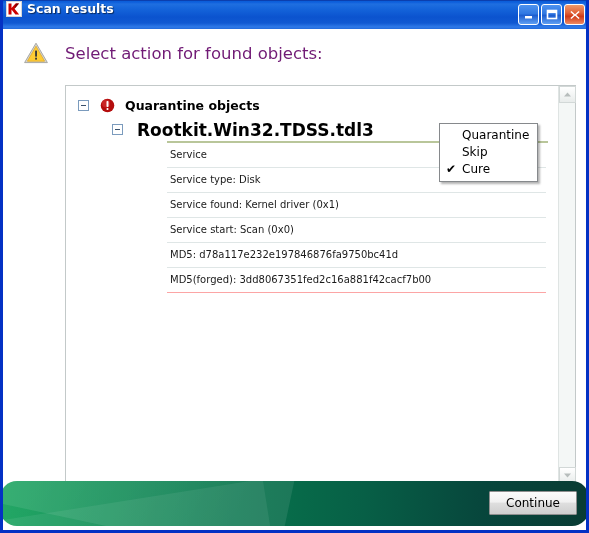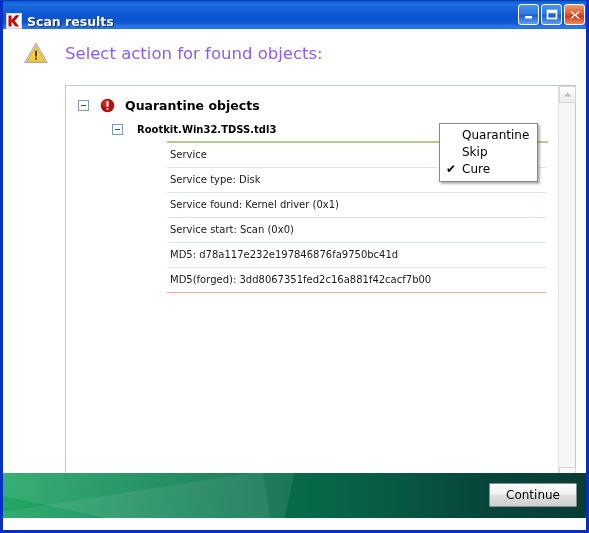--- a/index.html
+++ b/index.html
@@ -28,21 +28,21 @@
   .titlebar {
     position: relative;
     height: 29px;
     margin: 0 -3px;
     background: linear-gradient(to bottom,
         #0b5fd8 0px, #0c5ddb 1px, #1f6fe0 3px,
         #1464da 8px, #0b53cf 16px, #1059d2 22px,
         #2f7ae8 26px, #1b62d4 29px);
     border-top: 1px solid #0b3fae;
     display: flex;
-    align-items: flex-end;
+    align-items: flex-start;
     box-sizing: border-box;
   }
   .title-icon {
     width: 16px;
     height: 16px;
     margin-left: 6px;
     margin-right: 5px;
     position: relative;
     flex: 0 0 auto;
     background: #ffffff;
@@ -91,21 +91,21 @@
     height: 48px;
     display: flex;
     align-items: center;
     padding-left: 20px;
     background: #ffffff;
   }
   .warn-icon { width: 26px; height: 24px; flex: 0 0 auto; }
   .header-text {
     margin-left: 16px;
     font-size: 16.5px;
-    color: #8b5cf6;
+    color: #701a75;
     font-family: "DejaVu Sans", sans-serif;
   }
 
   
   .panel-wrap {
     position: absolute;
     left: 62px;
     top: 85px;
     width: 511px;
     height: 400px;
@@ -178,21 +178,21 @@
   .row-item {
     display: flex;
     align-items: center;
     padding-left: 46px;
     height: 21px;
     margin-top: 4px;
     position: relative;
   }
   .item-label {
     margin-left: 14px;
-    font-size: 10px;
+    font-size: 17px;
     font-weight: bold;
     color: #000000;
   }
   .cure-link {
     position: absolute;
     right: 77px;
     font-size: 12px;
     color: #1c44c6;
     text-decoration: underline;
     font-weight: bold;
@@ -253,25 +253,26 @@
     font-size: 12px;
     line-height: 17px;
     color: #000000;
   }
 
   
   .footer {
     position: absolute;
     left: 0; right: 0; bottom: 0;
     height: 45px;
-    margin: 12px -3px;
+    margin: 4px -3px;
     background:
       linear-gradient(115deg, rgba(255,255,255,0.10) 0%, rgba(255,255,255,0.0) 42%),
       linear-gradient(to right, #0c9e55 0%, #0a8b52 18%, #07744c 40%, #075f46 62%, #07463c 82%, #093c34 100%);
     overflow: hidden;
+    border-radius: 17px;
   }
   .footer .swoosh {
     position: absolute;
     left: -40px; top: -42px;
     width: 330px; height: 90px;
     background: rgba(255,255,255,0.09);
     transform: rotate(12deg);
   }
   .footer .swoosh2 {
     position: absolute;

